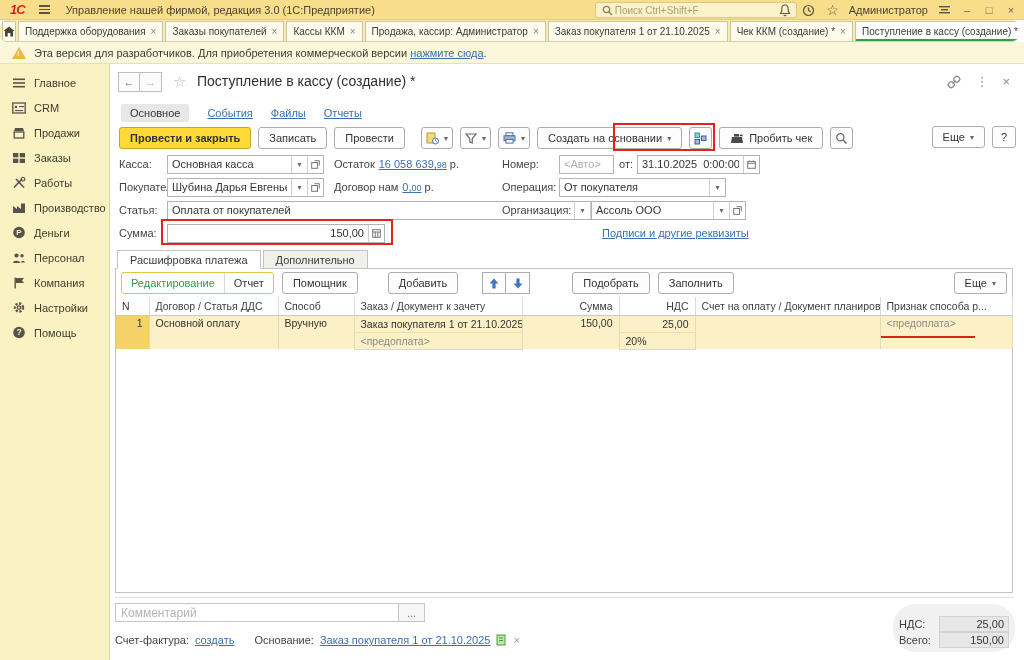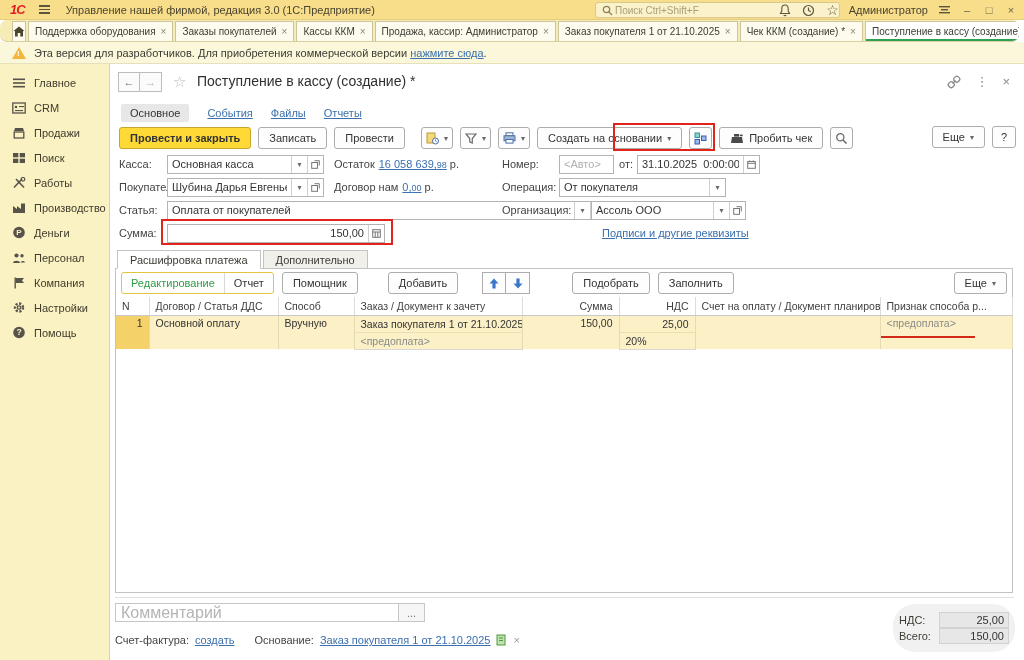--- a/index.html
+++ b/index.html
@@ -5,30 +5,30 @@
   * { box-sizing: border-box; margin: 0; padding: 0; }
   html,body { width:1024px; height:660px; overflow:hidden; }
   body { font-family:"Liberation Sans","DejaVu Sans",sans-serif; font-size:11px; color:#3c3c34; background:#fff; position:relative; }
 
   
   .titlebar { position:absolute; left:0; top:0; width:1024px; height:20px; background:#f8dd8b; display:flex; align-items:center; border-bottom:1px solid #e3cd7d; }
   .logo { color:#e31e24; font-weight:bold; font-style:italic; font-size:13px; margin-left:10px; letter-spacing:-1px; }
   .hamburger { margin-left:14px; display:flex; flex-direction:column; gap:2px; cursor:pointer; }
   .hamburger i { display:block; width:11px; height:1.5px; background:#5c5640; }
   .win-title { margin-left:16px; color:#4a452f; }
-  .searchbox { position:absolute; left:595px; top:2px; width:245px; height:16px; background:#fbf2cb; border:1px solid #d9c98c; border-radius:3px; display:flex; align-items:center; padding:0 4px; }
+  .searchbox { position:absolute; left:595px; top:2px; width:202px; height:16px; background:#fbf2cb; border:1px solid #d9c98c; border-radius:3px; display:flex; align-items:center; padding:0 4px; }
   .searchbox input { border:none; outline:none; background:transparent; font-size:10px; color:#5c5640; width:100%; font-family:inherit; }
   .searchbox input::placeholder { color:#a89f78; }
   .tb-ico { width:16px; height:16px; display:flex; align-items:center; justify-content:center; color:#5c5640; cursor:pointer; }
   .tb-right { position:absolute; right:6px; top:0; height:20px; display:flex; align-items:center; gap:8px; }
   .user-name { color:#4a452f; }
   .winctl { font-size:11px; color:#6b6552; width:14px; text-align:center; cursor:pointer; }
 
   
-  .tabbar { position:absolute; left:0; top:20px; width:1019px; height:22px; background:#f6ecb6; display:flex; align-items:flex-end; padding-left:12px; border-bottom:1px solid #d8cf9f; overflow:hidden;border-radius:7px; }
+  .tabbar { position:absolute; left:0; top:20px; width:1019px; height:22px; background:#f6ecb6; display:flex; align-items:flex-end; padding-left:2px; border-bottom:1px solid #d8cf9f; overflow:hidden;border-radius:7px; }
   .home-tab { width:26px; height:20px; background:#fdfbee; border:1px solid #cdc49c; border-bottom:none; display:flex; align-items:center; justify-content:center; cursor:pointer; }
   .tab { height:20px; background:#fdfbee; border:1px solid #cdc49c; border-bottom:none; display:flex; align-items:center; gap:5px; padding:0 6px; margin-left:2px; font-size:10px; color:#3c3c34; white-space:nowrap; cursor:pointer; }
   .tab .x { color:#8b8570; font-size:10px; }
   .tab.active { background:#ffffff; box-shadow:inset 0 -2px 0 #2fa153; }
 
   
   .warnbar { position:absolute; left:0; top:42px; width:1024px; height:22px; background:#fbf7da; border-bottom:1px solid #e6e0bb; display:flex; align-items:center; padding-left:12px; gap:8px; }
   .warn-tri { width:0; height:0; border-left:7px solid transparent; border-right:7px solid transparent; border-bottom:12px solid #f0b73c; position:relative; }
   .warn-tri span { position:absolute; left:-2px; top:2px; color:#fff; font-size:8px; font-weight:bold; }
   .warnbar a, .link { color:#3b6fad; text-decoration:underline; cursor:pointer; }
@@ -90,25 +90,25 @@
   table.grid td { padding:1px 6px; border-right:1px solid #e4dbb4; white-space:nowrap; overflow:hidden; height:17px; color:#333; }
   table.grid tr.sel td { background:#fcf0c6; }
   table.grid td.num { background:#f5d269 !important; text-align:right; border-right:1px solid #e0c want; }
   table.grid td.r { text-align:right; }
   table.grid td.sub, table.grid td.gray { color:#8a8a8a; }
   table.grid tr.l1 td.divided { border-bottom:1px solid #eadfb2; }
   table.grid tr.rowend td { border-bottom:1px solid #d8d8d8; }
 
   .hline { position:absolute; left:4px; right:10px; top:533px; border-top:1px solid #e0e0e0; }
   .commentrow { position:absolute; left:4px; top:539px; display:flex; align-items:center; }
-  .comment { width:284px; height:19px; border:1px solid #c6c6c6; font-size:16px; font-family:inherit; padding:0 5px; color:#333; outline:none; }
+  .comment { width:284px; height:19px; border:1px solid #c6c6c6; font-size:12px; font-family:inherit; padding:0 5px; color:#333; outline:none; }
   .comment::placeholder { color:#b4b4b4; }
   .dots-btn { width:26px; height:19px; border:1px solid #c6c6c6; border-left:none; background:#f6f6f6; color:#777; display:flex; align-items:center; justify-content:center; cursor:pointer; }
   .invoicerow { position:absolute; left:4px; top:570px; display:flex; align-items:center; gap:6px; }
-  .totals { position:absolute; left:782px; top:540px; width:122px; height:48px; background:#f1f1f1; padding:22px 6px; display:flex; flex-direction:column; justify-content:center;border-radius:22px; }
+  .totals { position:absolute; left:782px; top:540px; width:122px; height:48px; background:#f1f1f1; padding:12px 6px; display:flex; flex-direction:column; justify-content:space-between;border-radius:22px; }
   .totrow { display:flex; align-items:center; justify-content:space-between; }
   .totval { border:1px solid #d2d2d2; background:#e7e7e7; width:70px; text-align:right; padding:1px 4px; color:#333; }
 
   
   .ann { position:absolute; border:2px solid #e0241b; pointer-events:none; z-index:50; }
   .ann-line { position:absolute; border-top:2px solid #d22a18; pointer-events:none; z-index:50; }
 
   svg { display:block; }
 </style>
 </head>
@@ -230,21 +230,21 @@
       </svg>
     <span>Продажи</span>
   </div>
   <div class="side-item">
     <svg width="14" height="12" viewBox="0 0 14 12">
         <rect x="1" y="1" width="5.3" height="4.3" fill="#57534b"></rect>
         <rect x="7.7" y="1" width="5.3" height="4.3" fill="#57534b"></rect>
         <rect x="1" y="6.7" width="5.3" height="4.3" fill="#57534b"></rect>
         <rect x="7.7" y="6.7" width="5.3" height="4.3" fill="#57534b"></rect>
       </svg>
-    <span>Поиск</span>
+    <span>Заказы</span>
   </div>
   <div class="side-item">
     <svg width="14" height="12" viewBox="0 0 14 12">
         <line x1="2" y1="10.5" x2="10" y2="2" stroke="#57534b" stroke-width="1.6"></line>
         <circle cx="11" cy="2.3" r="1.8" fill="none" stroke="#57534b" stroke-width="1.2"></circle>
         <line x1="4" y1="2" x2="12" y2="10.5" stroke="#57534b" stroke-width="1.6"></line>
       </svg>
     <span>Работы</span>
   </div>
   <div class="side-item">

